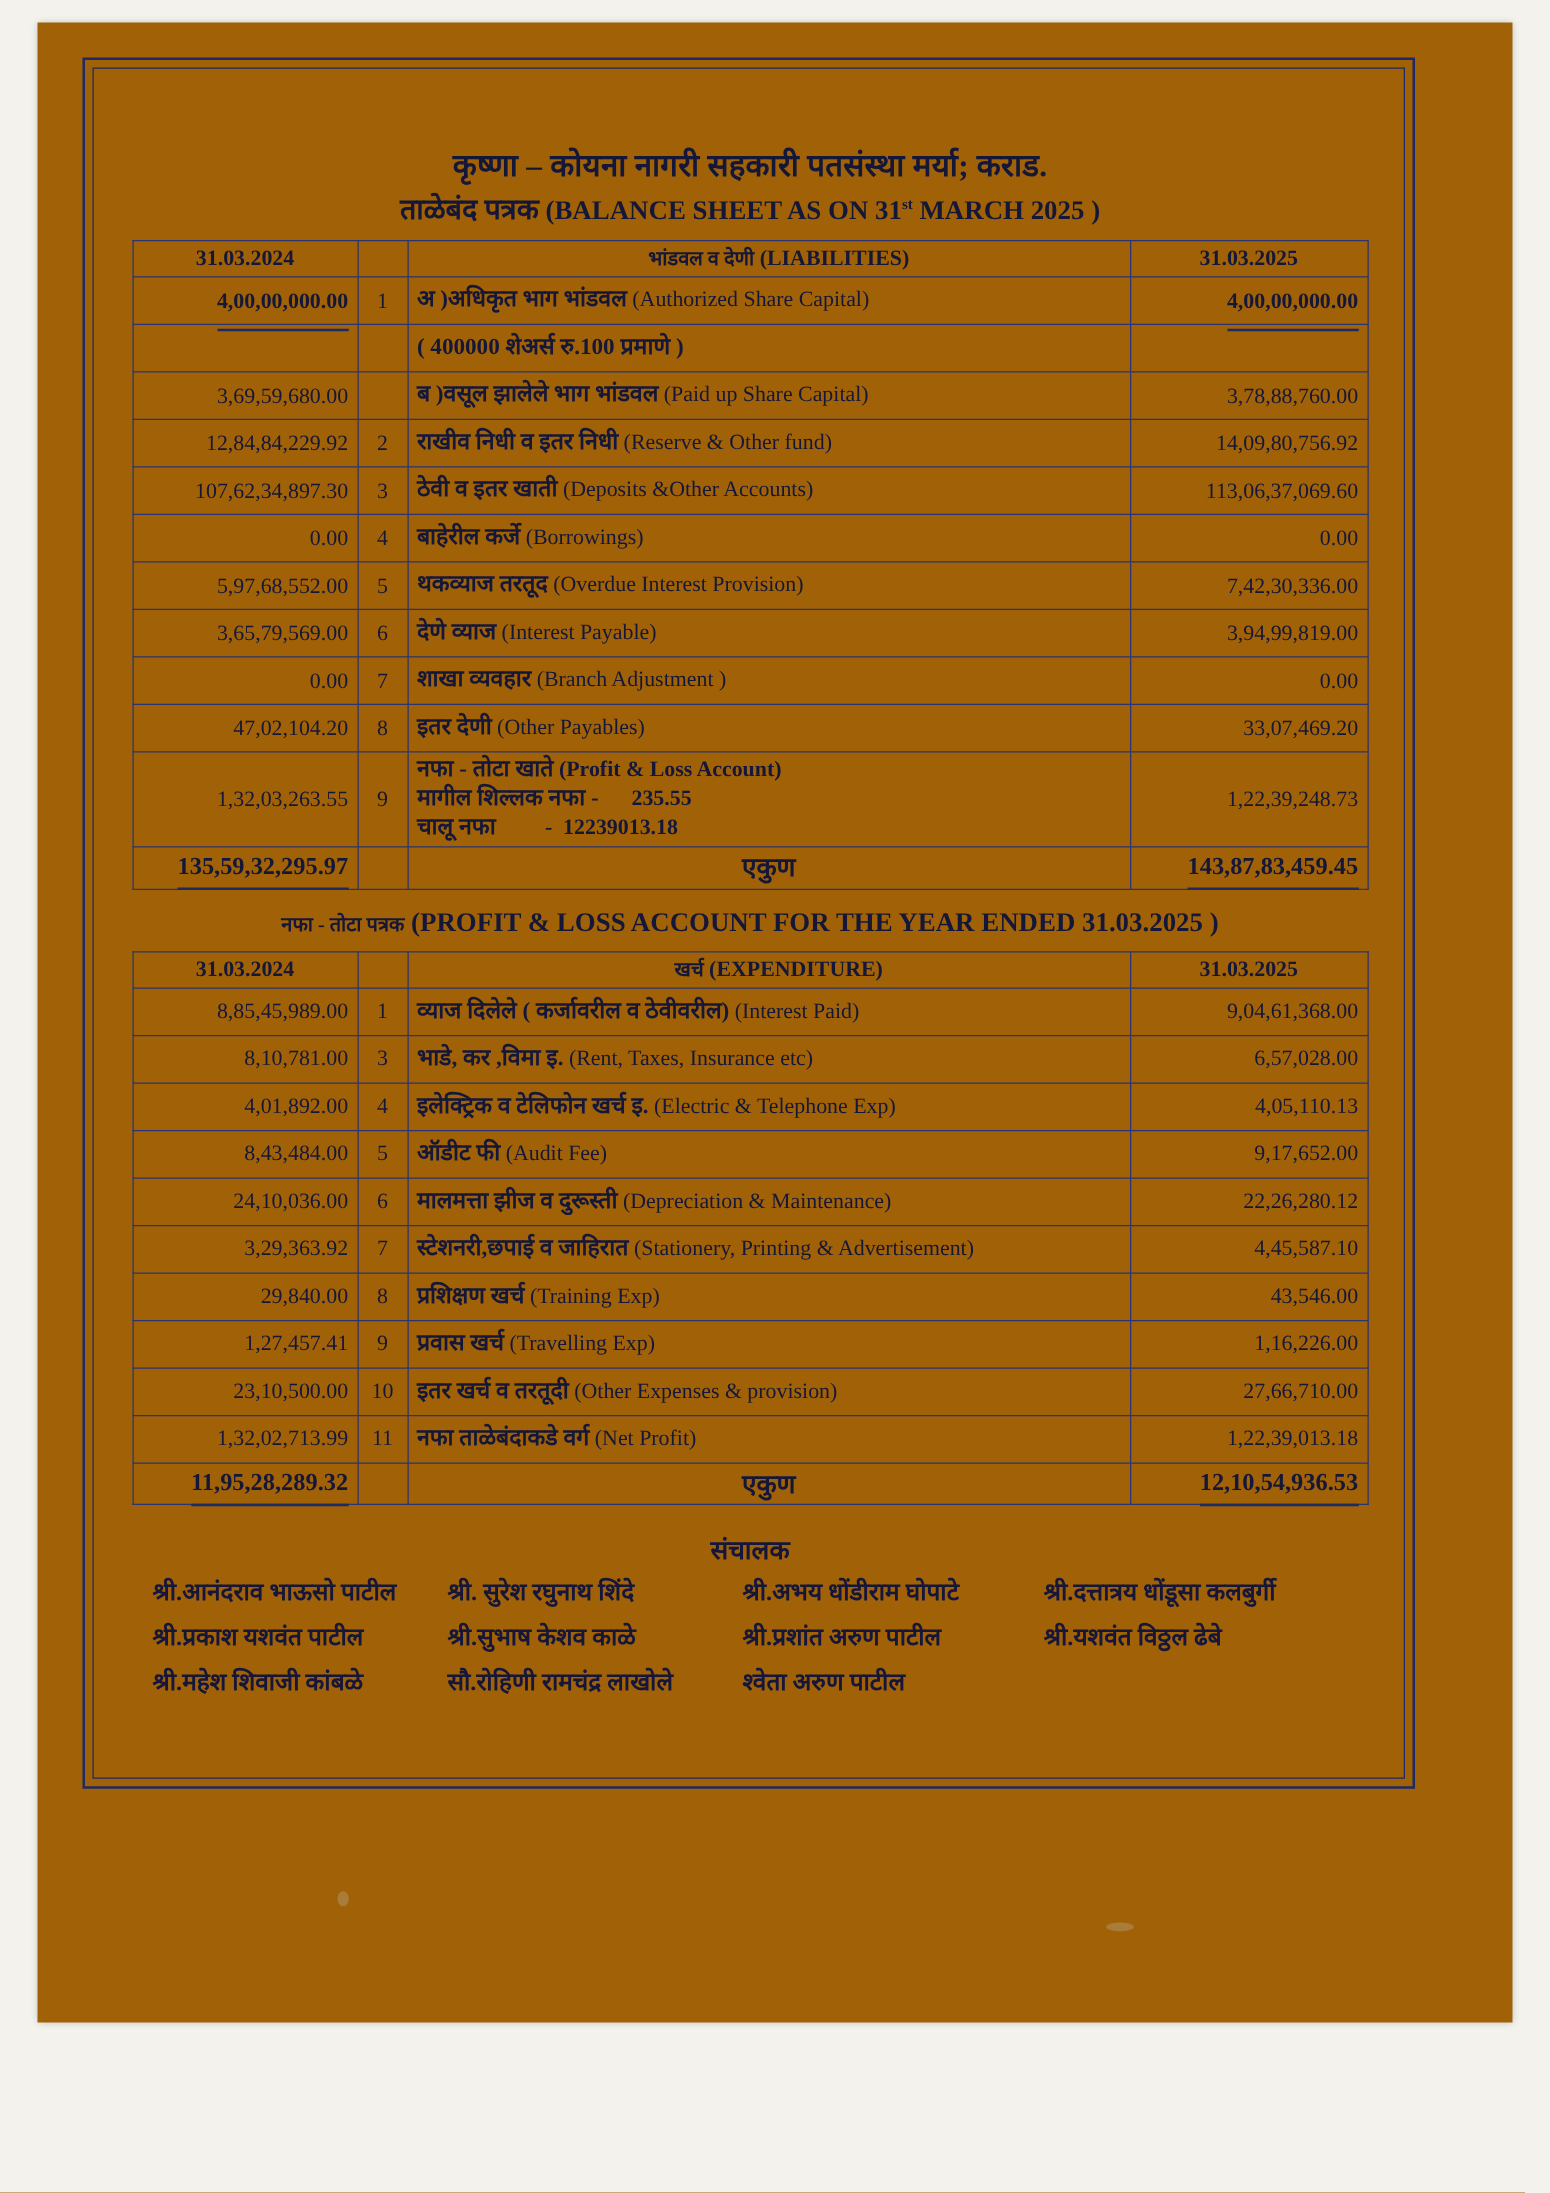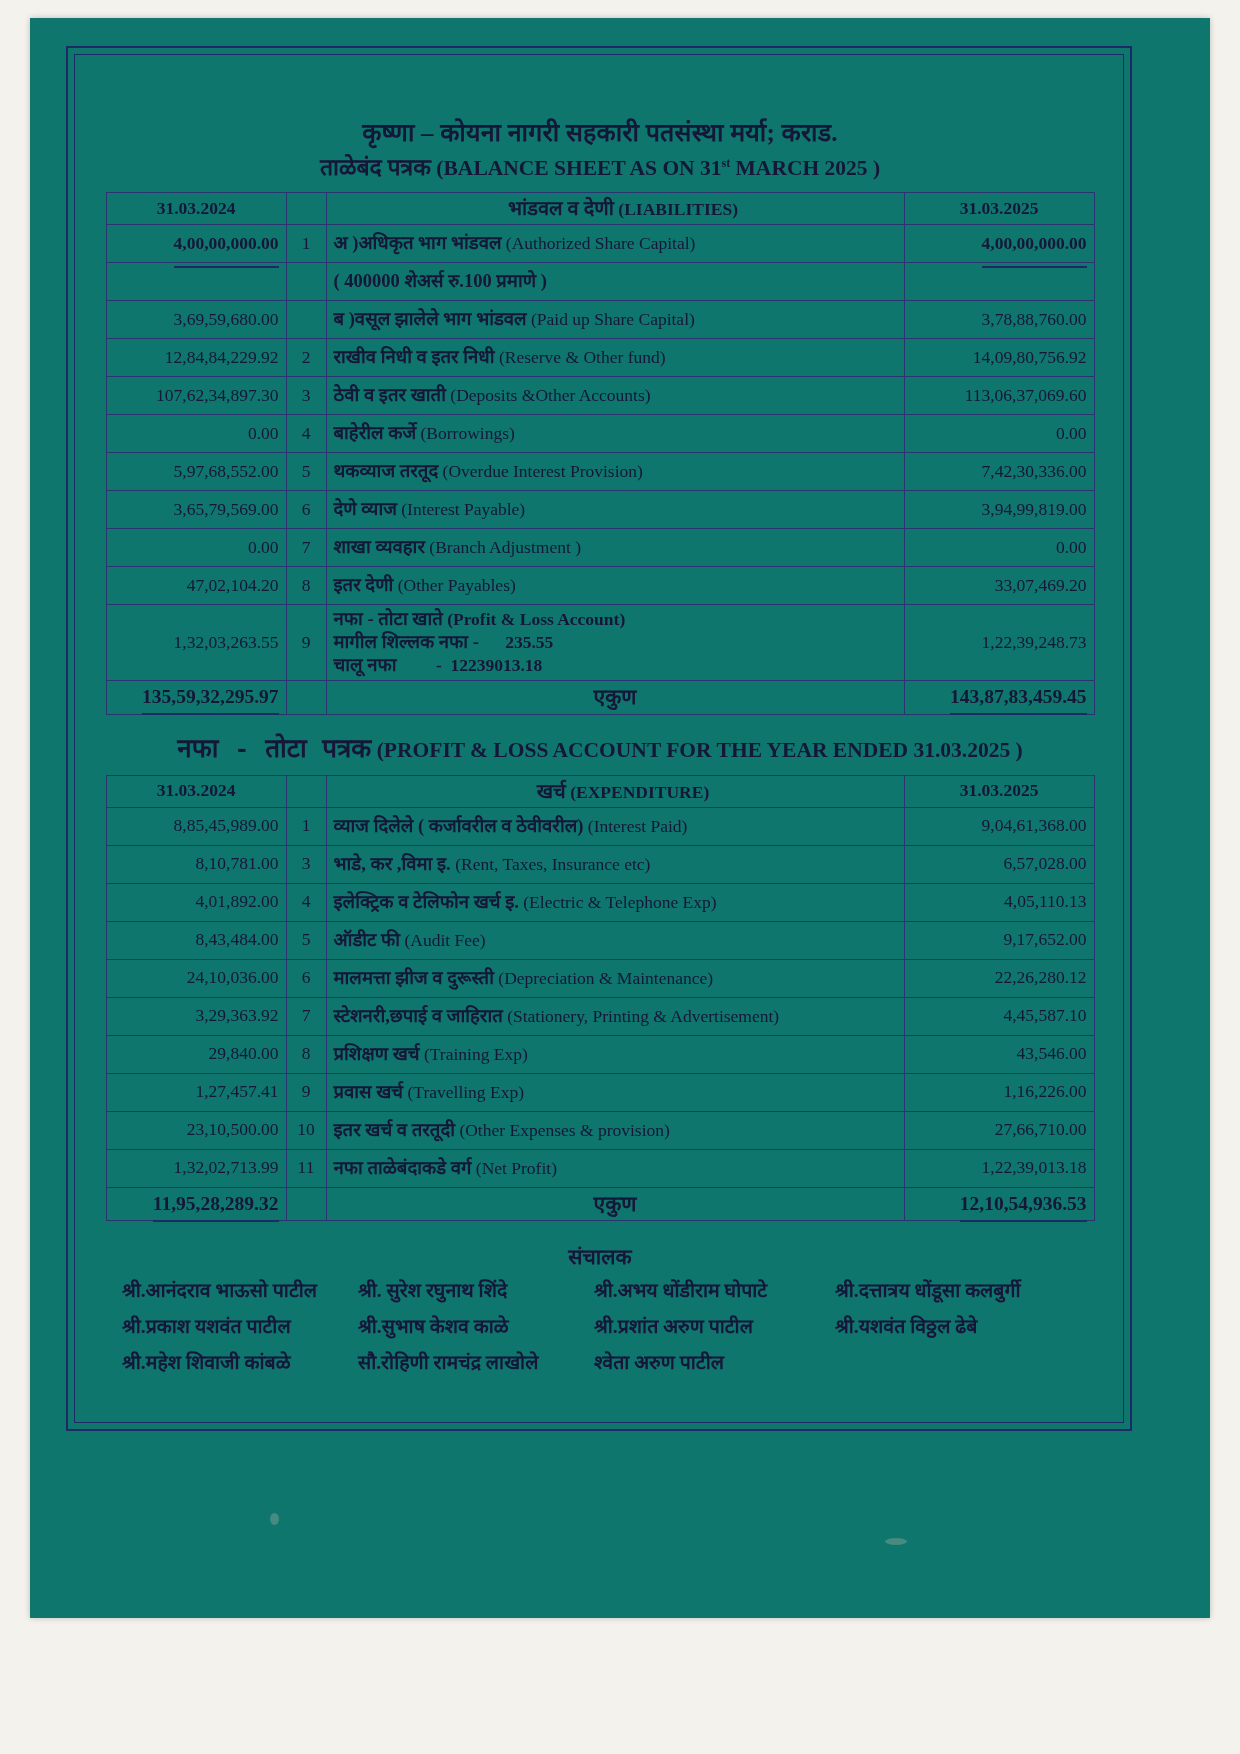--- a/index.html
+++ b/index.html
@@ -10,21 +10,21 @@
     font-family:"Liberation Serif", serif;
     color:#15163a;
     position:relative;
     overflow:hidden;
   }
   
   #page-sheet {
     position:absolute;
     left:30px; top:18px;
     width:1180px; height:1600px;
-    background:#0f766e;
+    background:#a16207;
     box-shadow:0 0 6px rgba(0,0,0,0.22);
   }
   #frame-outer {
     position:absolute;
     left:36px; top:28px;
     width:1066px; height:1385px;
     border:2.5px solid #1d2a66;
   }
   #frame-inner {
     position:absolute;
@@ -55,21 +55,21 @@
   }
   .sub-title .mr { font-size:23px; }
   .sub-title sup { font-size:12px; vertical-align:super; }
   .section-title {
     text-align:center;
     font-weight:bold;
     font-size:21.5px;
     margin:14px 0 10px 0;
     color:#151738;
   }
-  .section-title .mr { font-size:26px;font-family:Liberation Mono, monospace; }
+  .section-title .mr { font-size:16px; }
 
   
   table.fin {
     width:988px;
     margin:0 auto;
     border-collapse:collapse;
     table-layout:fixed;
   }
   table.fin td, table.fin th {
     border:1.1px solid #2b3470;
@@ -84,21 +84,21 @@
   col.c-part { width:578px; }
   col.c-cur  { width:190px; }
 
   th.hd {
     text-align:center;
     font-weight:bold;
     font-size:19px;
     padding:6px 5px;
   }
   th.hd-part { font-size:19px; }
-  th.hd-part .mr { font-size:20px;margin-left:16px; }
+  th.hd-part .mr { font-size:16px;margin-left:16px; }
 
   td.num {
     text-align:right;
     white-space:nowrap;
     font-size:18px;
     font-variant-numeric:tabular-nums;
   }
   td.num.right-cell { text-align:right; }
   td.sr {
     text-align:center;

